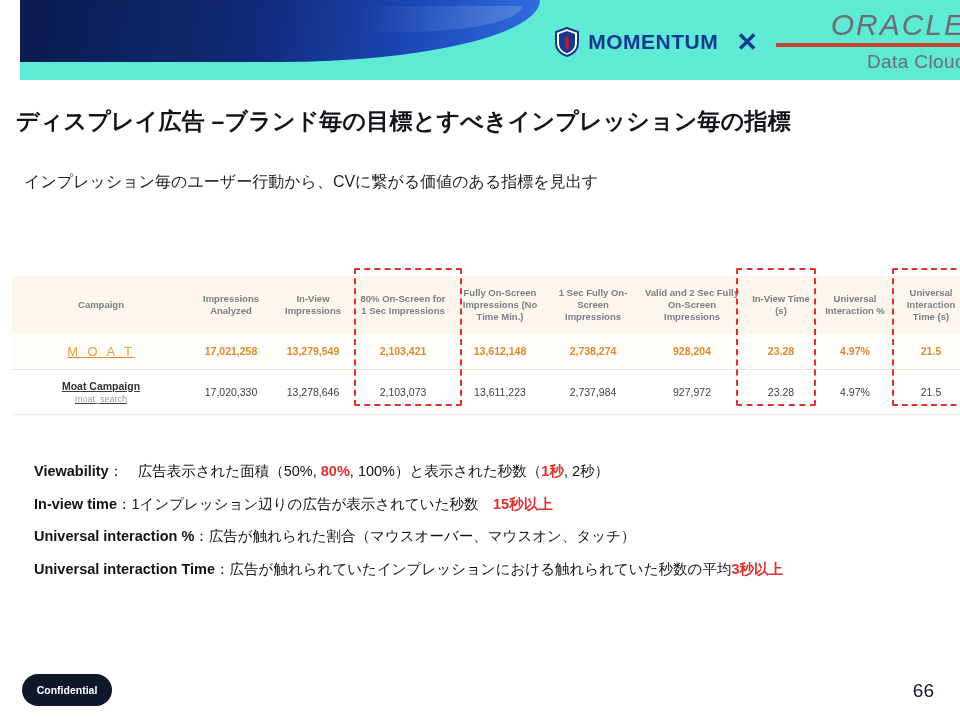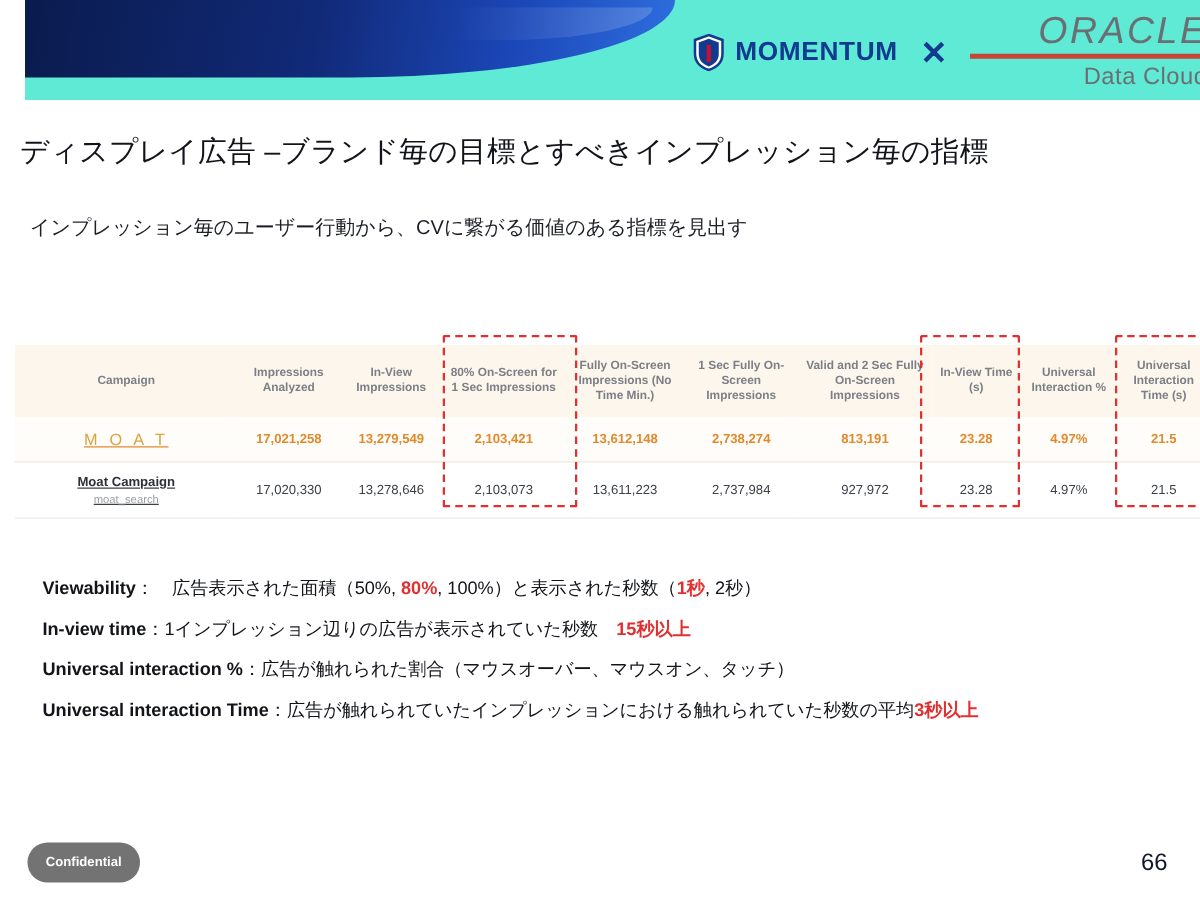--- a/index.html
+++ b/index.html
@@ -104,21 +104,21 @@
     margin-top: 4px;
     letter-spacing: 0.4px;
   }
 
   
   .title {
     position: absolute;
     top: 106px;
     left: 16px;
     font-size: 23px;
-    font-weight: normal;
+    font-weight: bold;
     color: #12141a;
     letter-spacing: 0.2px;
   }
   .subtitle {
     position: absolute;
     top: 172px;
     left: 24px;
     font-size: 16px;
     color: #1c1f26;
   }
@@ -210,21 +210,21 @@
   .bullets b { font-weight: bold; }
   .red { color: #e03131; font-weight: bold; }
 
   
   .confidential {
     position: absolute;
     left: 22px;
     bottom: 14px;
     width: 90px;
     height: 32px;
-    background: #737373;
+    background: #0f172a;
     color: #ffffff;
     border-radius: 16px;
     font-size: 10.5px;
     font-weight: bold;
     display: flex;
     align-items: center;
     justify-content: center;
   }
   .page-num {
     position: absolute;
@@ -301,21 +301,21 @@
     <tbody>
       <tr class="summary-row">
         <td class="campaign-cell">
           <span class="moat-logo">M O A T</span>
         </td>
         <td>17,021,258</td>
         <td>13,279,549</td>
         <td>2,103,421</td>
         <td>13,612,148</td>
         <td>2,738,274</td>
-        <td>813,191</td>
+        <td>928,204</td>
         <td>23.28</td>
         <td>4.97%</td>
         <td>21.5</td>
       </tr>
       <tr>
         <td class="campaign-cell">
           <div class="camp-name">Moat Campaign</div>
           <div class="camp-sub">moat_search</div>
         </td>
         <td>17,020,330</td>

